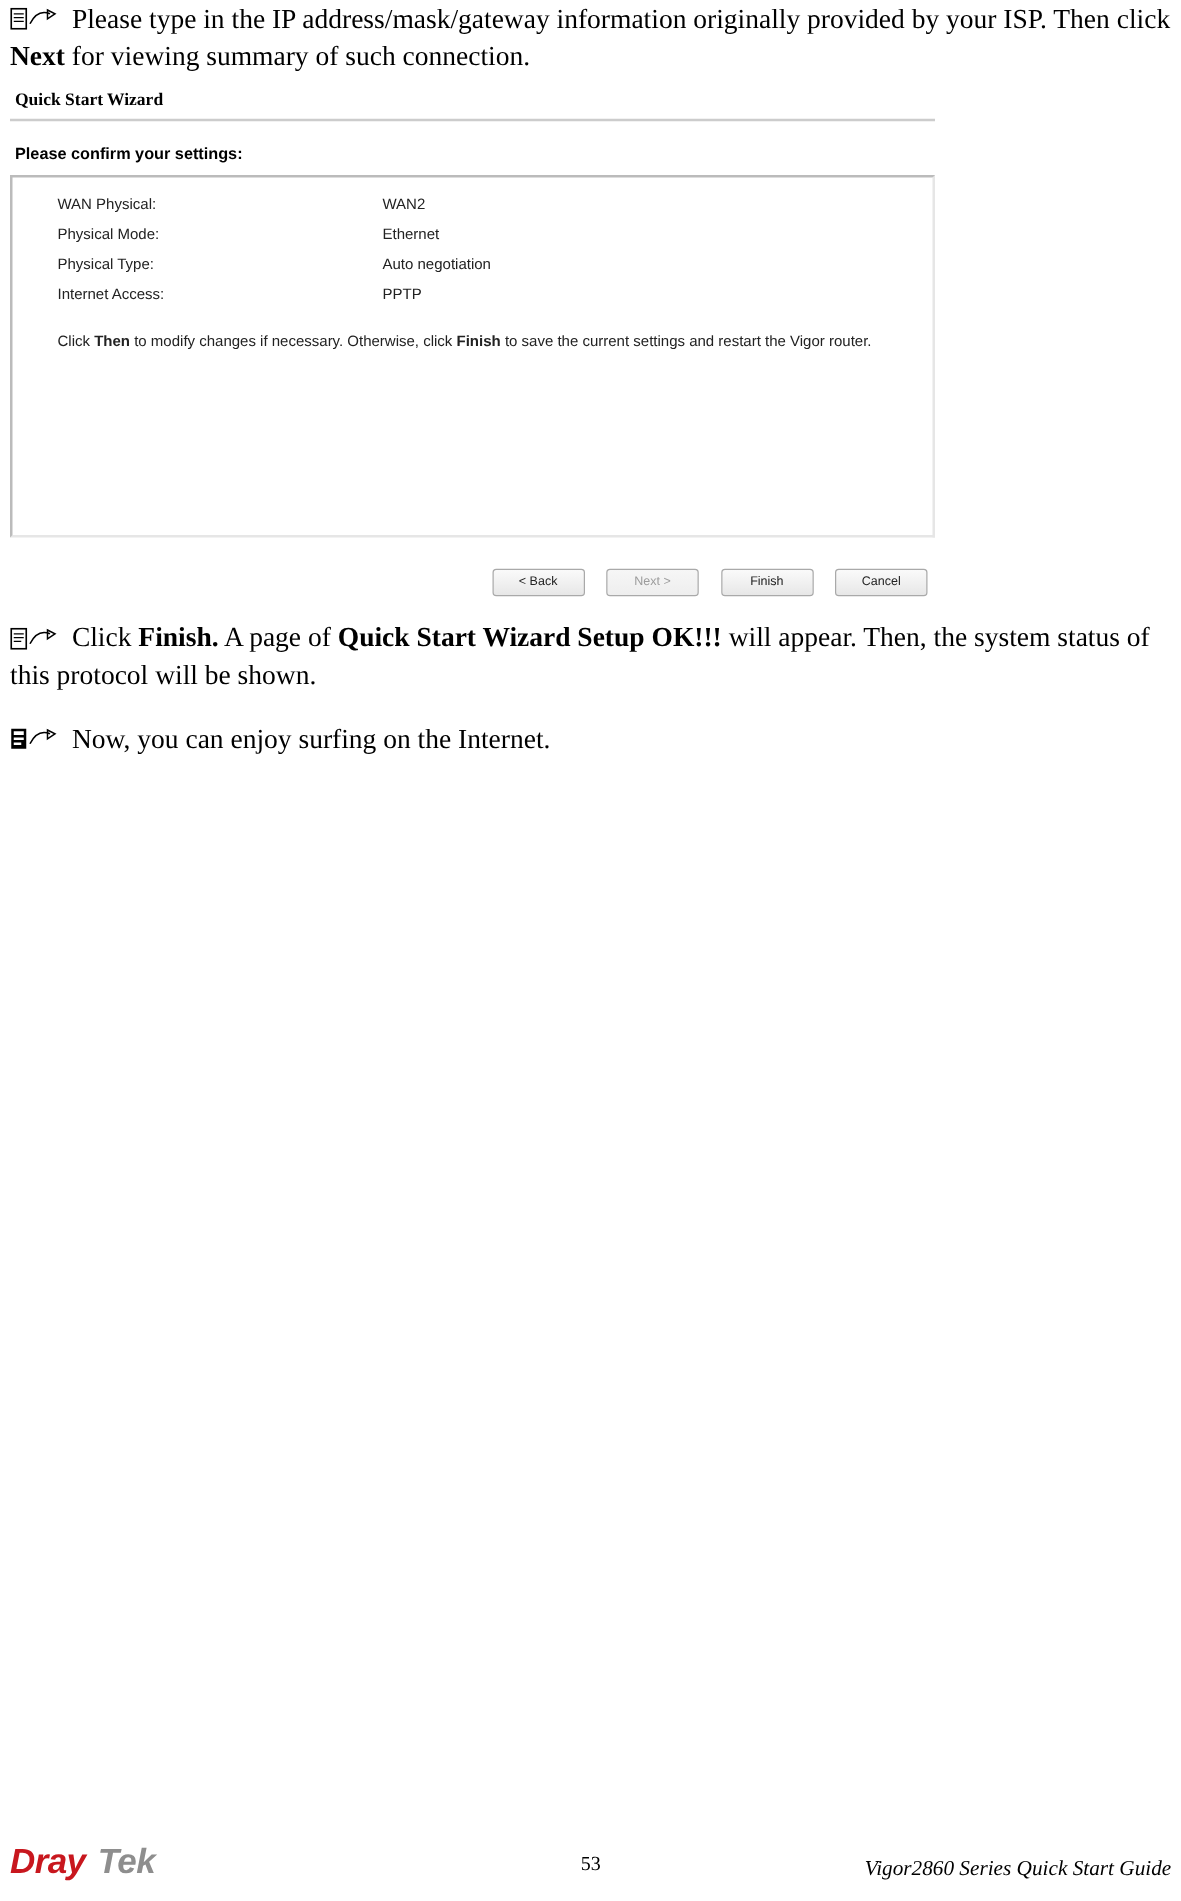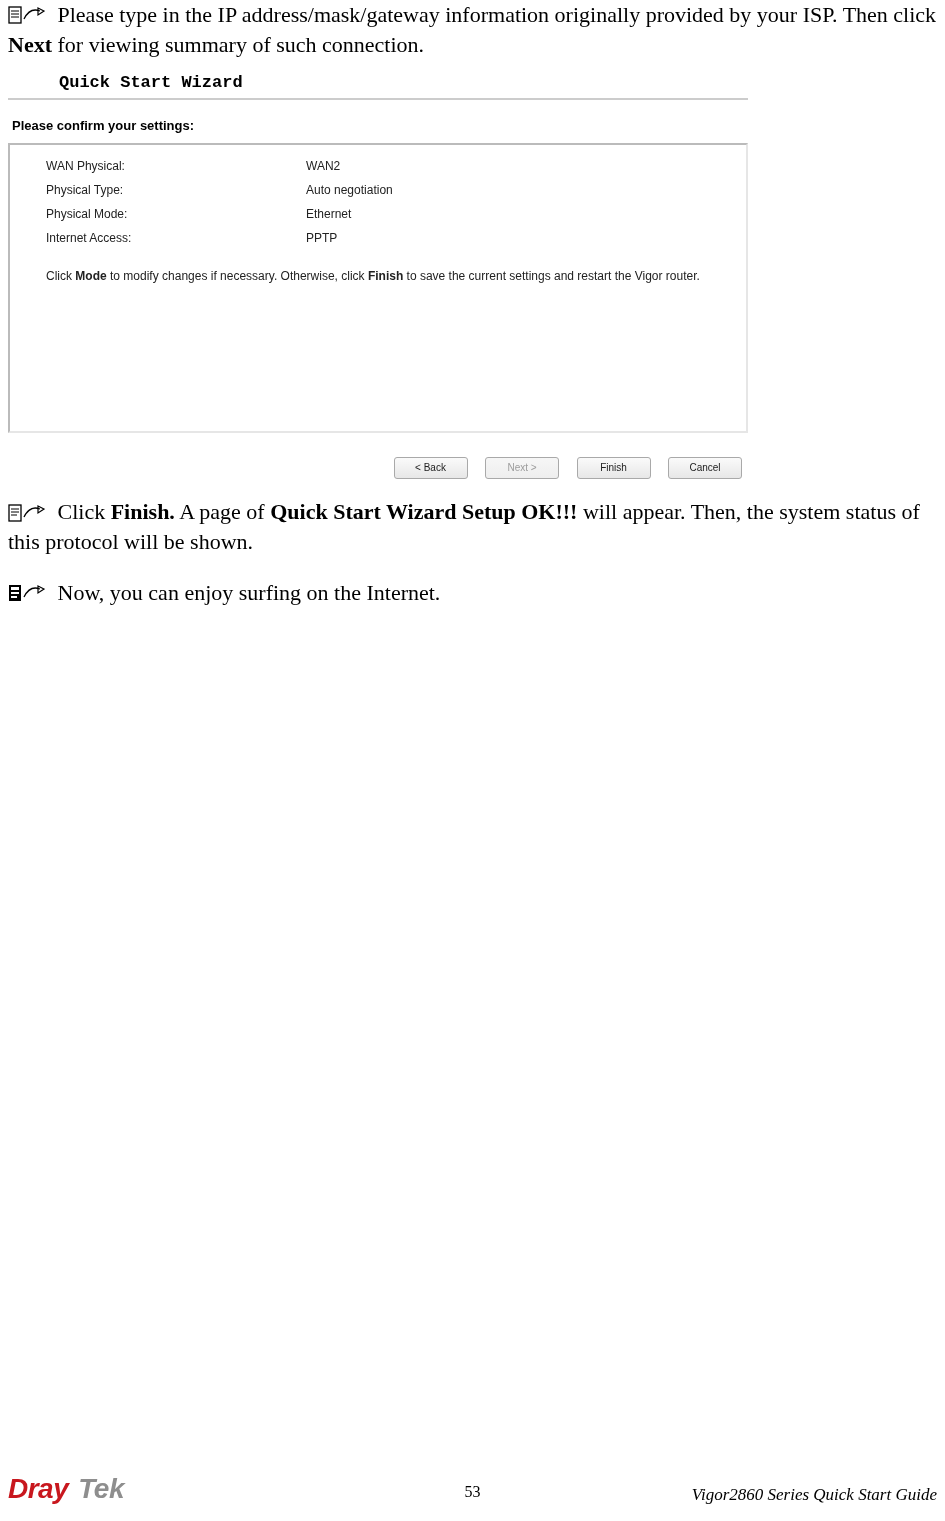--- a/index.html
+++ b/index.html
@@ -26,26 +26,25 @@
       padding-top: 2px;
     }
     .step-icon svg { display: inline-block; vertical-align: middle; }
     .step-text { display: inline; }
     .bold { font-weight: bold; }
     .screenshot {
       margin: 10px 0 18px 0;
       width: 740px;
     }
     .wiz-title {
-      font-family: Liberation Mono, monospace;
-      font-size: 17px;
+      font-family: Liberation Serif, serif;
+      font-size: 14px;
       font-weight: bold;
       color: #000;
       padding: 4px 0 6px 4px;
-      margin-left: 47px;
     }
     .wiz-hr {
       height: 2px;
       background: #ccc;
       width: 100%;
       margin-bottom: 18px;
     }
     .wiz-confirm {
       font-family: Verdana, Arial, sans-serif;
       font-size: 13px;
@@ -152,33 +151,33 @@
 <div class="screenshot">
   <div class="wiz-title">Quick Start Wizard</div>
   <div class="wiz-hr"></div>
   <div class="wiz-confirm">Please confirm your settings:</div>
   <div class="wiz-panel">
     <div class="wiz-row">
       <div class="wiz-label">WAN Physical:</div>
       <div class="wiz-value">WAN2</div>
     </div>
     <div class="wiz-row">
+      <div class="wiz-label">Physical Mode:</div>
+      <div class="wiz-value">Ethernet</div>
+    </div>
+    <div class="wiz-row">
       <div class="wiz-label">Physical Type:</div>
       <div class="wiz-value">Auto negotiation</div>
     </div>
     <div class="wiz-row">
-      <div class="wiz-label">Physical Mode:</div>
-      <div class="wiz-value">Ethernet</div>
-    </div>
-    <div class="wiz-row">
       <div class="wiz-label">Internet Access:</div>
       <div class="wiz-value">PPTP</div>
     </div>
     <div class="wiz-note">
-      <span>Click </span><b>Mode</b><span>  to modify changes if necessary. Otherwise, click </span><b>Finish</b><span>  to save the current settings and restart the Vigor router.</span>
+      <span>Click </span><b>Then</b><span>  to modify changes if necessary. Otherwise, click </span><b>Finish</b><span>  to save the current settings and restart the Vigor router.</span>
     </div>
   </div>
   <div class="wiz-buttons">
     <span class="wiz-btn">&lt; Back</span>
     <span class="wiz-btn disabled">Next &gt;</span>
     <span class="wiz-btn">Finish</span>
     <span class="wiz-btn">Cancel</span>
   </div>
 </div>
 

